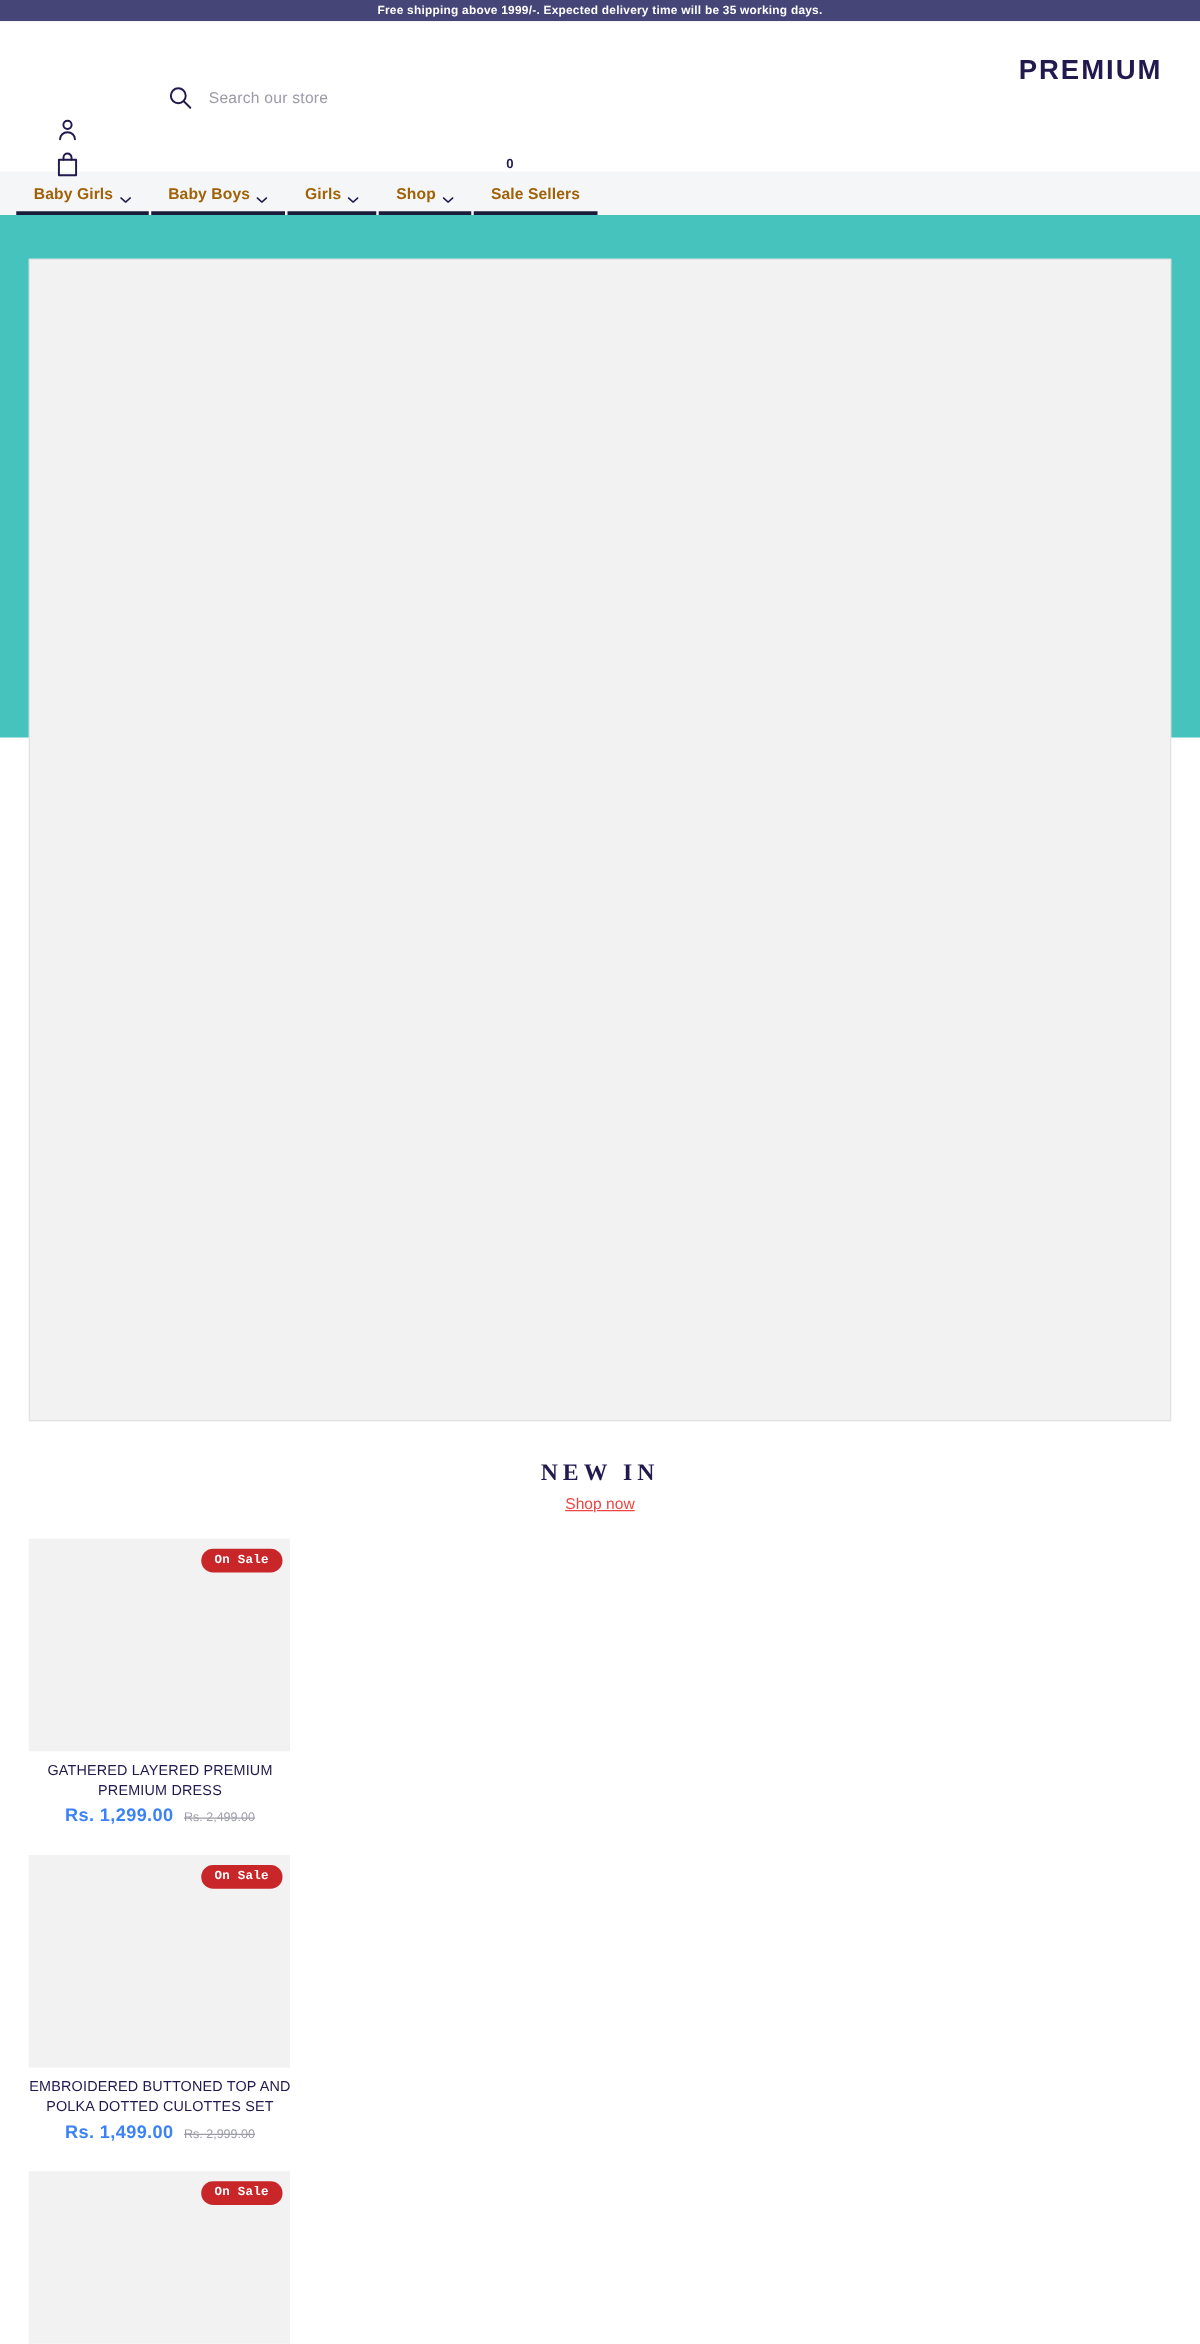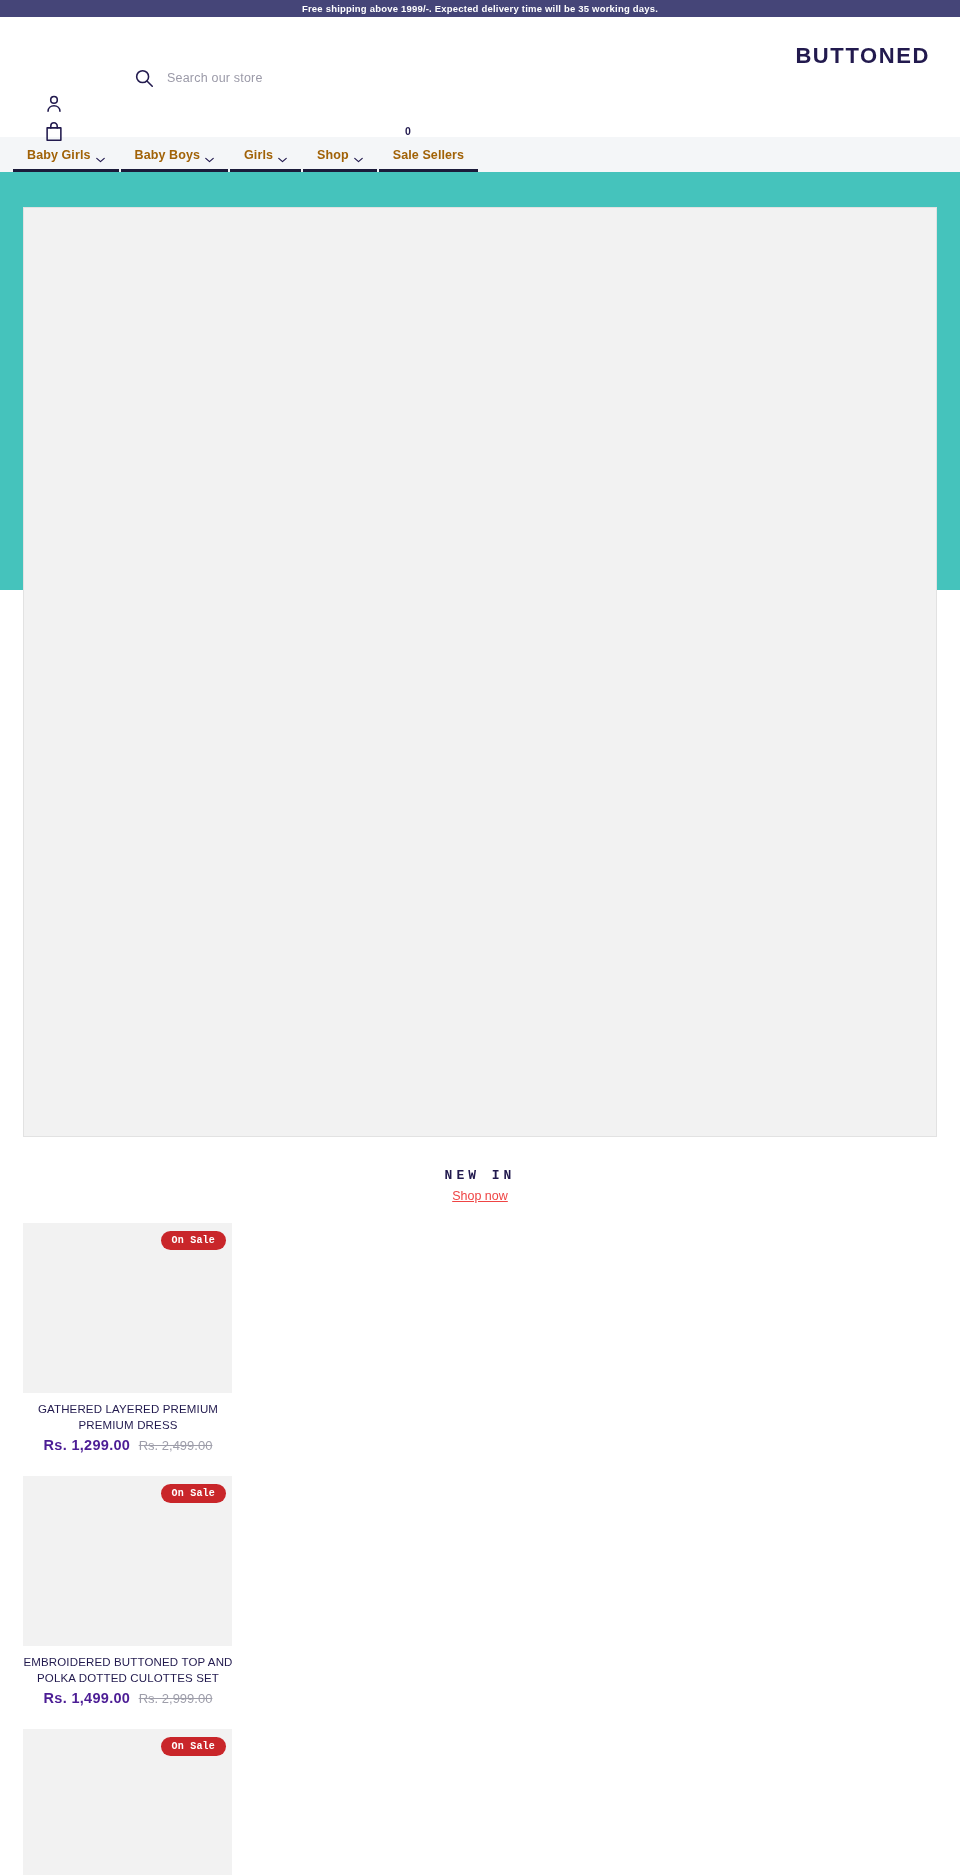--- a/index.html
+++ b/index.html
@@ -118,25 +118,25 @@
     border: 1px solid #e2e2e2;
   }
   .hero-spacer { height: 570px; background: #ffffff; }
 
   
   .section {
     text-align: center;
     padding-top: 8px;
   }
   .section-title {
-    font-size: 13px;
+    font-size: 19px;
     font-weight: bold;
     letter-spacing: 4px;
     color: #221a4e;
-    font-family: Liberation Mono, monospace;
+    font-family: Liberation Serif, serif;
   }
   .section-link {
     display: inline-block;
     margin-top: 6px;
     font-size: 12.5px;
     color: #ef4444;
     text-decoration: underline;
     cursor: pointer;
   }
 
@@ -174,40 +174,40 @@
     letter-spacing: .15px;
   }
   .product-prices {
     width: 230px;
     margin: 3px 0 0 13px;
     text-align: center;
   }
   .price-sale {
     font-size: 14.5px;
     font-weight: bold;
-    color: #4c1d95;
+    color: #3b82f6;
     letter-spacing: .3px;
   }
   .price-compare {
-    font-size: 13px;
+    font-size: 10px;
     color: #9e9eaa;
     text-decoration: line-through;
     margin-left: 4px;
   }
 </style>
 </head>
 <body>
 
 <div class="announcement">
   <span>Free shipping above 1999/-. Expected delivery time will be 35 working days.</span>
 </div>
 
 <div class="header">
 
-  <div class="logo">BUTTONED</div>
+  <div class="logo">PREMIUM</div>
 
   <div class="search-row">
     <span class="search-icon">
       <svg viewBox="0 0 24 24" width="22" height="22" fill="none" stroke="#221a4e" stroke-width="1.7">
         <circle cx="10.5" cy="10.5" r="6.5"></circle>
         <line x1="15.5" y1="15.5" x2="21" y2="21" stroke-linecap="round"></line>
       </svg>
     </span>
     <span class="search-placeholder">Search our store</span>
   </div>

